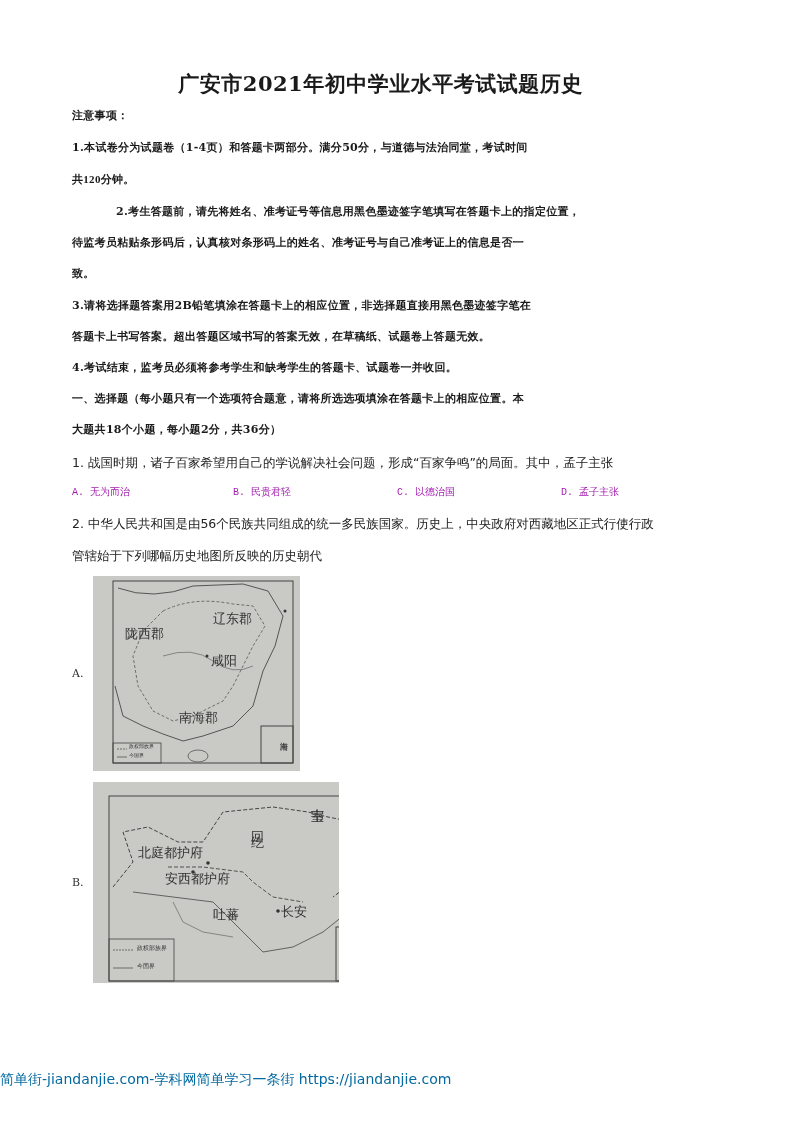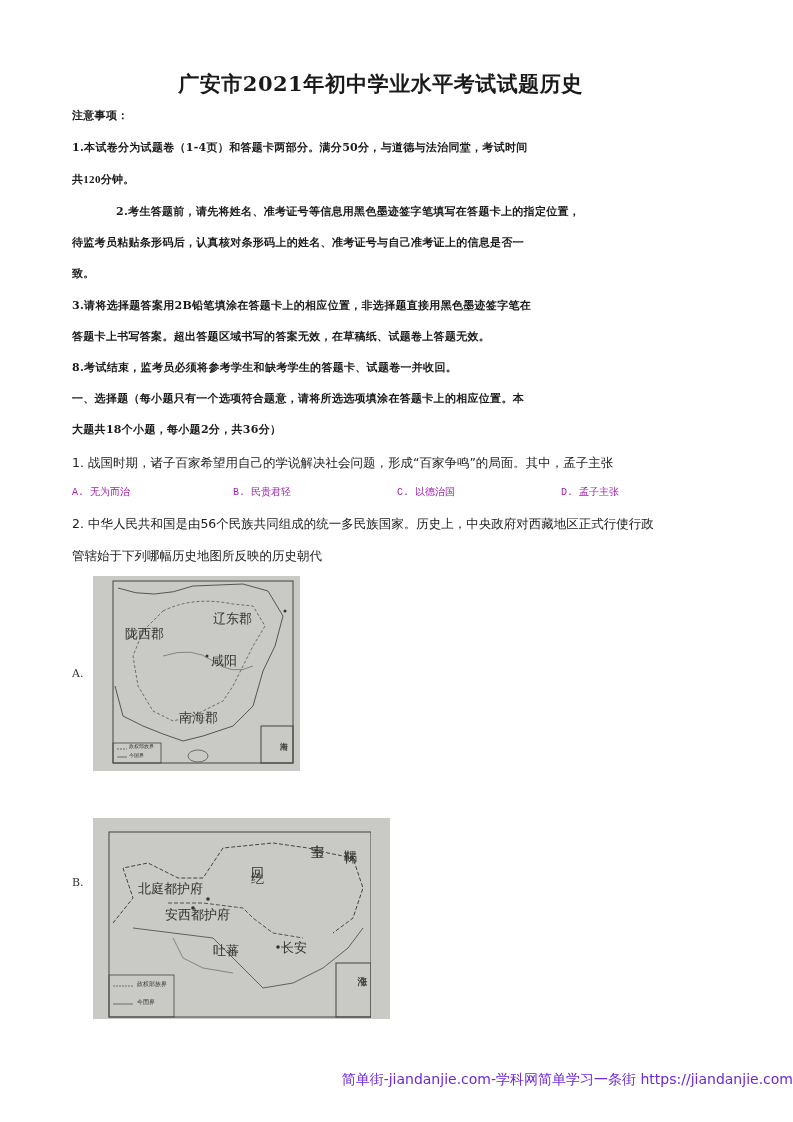--- a/index.html
+++ b/index.html
@@ -7,37 +7,37 @@
          font-family: "DejaVu Serif", "Liberation Serif", serif; color: #1a1a1a; }
   .title { position: absolute; top: 70px; left: 0; width: 761px; text-align: center;
            font-size: 21px; font-weight: bold; letter-spacing: 0.5px; }
   .line { position: absolute; left: 72px; font-size: 11px; font-weight: bold; white-space: nowrap; letter-spacing: 0.3px; }
   .q { position: absolute; left: 72px; font-size: 12.5px; white-space: nowrap; font-family: "DejaVu Sans", "Liberation Sans", sans-serif; color: #222; }
   .opt { position: absolute; font-size: 10px; font-family: Liberation Mono, monospace; color: #a21caf; white-space: nowrap; }
   .optlabel { position: absolute; font-size: 11px; font-family: "DejaVu Serif", serif; color: #333; }
   .map { position: absolute; background: #c9c9c5; overflow: hidden; }
   .map svg { position: absolute; left: 0; top: 0; }
   .maplabel { position: absolute; font-family: "DejaVu Serif", serif; color: #333; font-size: 13px; white-space: nowrap; }
-  .footer { position: absolute; top: 1071px; left: 0; width: 793px; text-align: right;
-            font-family: "DejaVu Sans", "Liberation Sans", sans-serif; font-size: 14px; color: #6d28d9; }
+  .footer { position: absolute; top: 1071px; left: 0; width: 793px; text-align: left;
+            font-family: "DejaVu Sans", "Liberation Sans", sans-serif; font-size: 14px; color: #0369a1; }
 </style>
 </head>
 <body>
 
 <div class="title">广安市2021年初中学业水平考试试题历史</div>
 
 <div class="line" style="top:108px;">注意事项：</div>
 <div class="line" style="top:140px;">1.本试卷分为试题卷（1-4页）和答题卡两部分。满分50分，与道德与法治同堂，考试时间</div>
 <div class="line" style="top:172px;font-family:Liberation Serif, serif;">共120分钟。</div>
 <div class="line" style="top:204px;margin-left:44px;">2.考生答题前，请先将姓名、准考证号等信息用黑色墨迹签字笔填写在答题卡上的指定位置，</div>
 <div class="line" style="top:235px;">待监考员粘贴条形码后，认真核对条形码上的姓名、准考证号与自己准考证上的信息是否一</div>
 <div class="line" style="top:266px;">致。</div>
 <div class="line" style="top:298px;">3.请将选择题答案用2B铅笔填涂在答题卡上的相应位置，非选择题直接用黑色墨迹签字笔在</div>
 <div class="line" style="top:329px;">答题卡上书写答案。超出答题区域书写的答案无效，在草稿纸、试题卷上答题无效。</div>
-<div class="line" style="top:360px;">8.考试结束，监考员必须将参考学生和缺考学生的答题卡、试题卷一并收回。</div>
+<div class="line" style="top:360px;">4.考试结束，监考员必须将参考学生和缺考学生的答题卡、试题卷一并收回。</div>
 
 <div class="line" style="top:391px;">一、选择题（每小题只有一个选项符合题意，请将所选选项填涂在答题卡上的相应位置。本</div>
 <div class="line" style="top:422px;">大题共18个小题，每小题2分，共36分）</div>
 
 <div class="q" style="top:455px;">1. 战国时期，诸子百家希望用自己的学说解决社会问题，形成“百家争鸣”的局面。其中，孟子主张</div>
 <div class="opt" style="top:485px; left:72px;">A. 无为而治</div>
 <div class="opt" style="top:485px; left:233px;">B. 民贵君轻</div>
 <div class="opt" style="top:485px; left:397px;">C. 以德治国</div>
 <div class="opt" style="top:485px; left:561px;">D. 孟子主张</div>
 
@@ -62,21 +62,21 @@
   <span class="maplabel" style="left:32px; top:49px;">陇西郡</span>
   <span class="maplabel" style="left:120px; top:34px;text-align:right;">辽东郡</span>
   <span class="maplabel" style="left:70px; top:76px;margin-left:48px;">咸阳</span>
   <span class="maplabel" style="left:86px; top:133px;">南海郡</span>
   <span class="maplabel" style="left:36px; top:167px; font-size:5px;">政权部族界</span>
   <span class="maplabel" style="left:36px; top:176px; font-size:5px;">今国界</span>
   <span class="maplabel" style="left:184px; top:160px; font-size:8px; writing-mode:vertical-rl;">南海</span>
 </div>
 
 <div class="optlabel" style="top:876px; left:72px;">B.</div>
-<div class="map" style="left:93px; top:818px; width:297px; height:201px;">
+<div class="map" style="left:93px; top:782px; width:230px; height:201px;padding-left:16px;">
   <svg width="278" height="201" viewBox="0 0 278 201">
     <rect x="16" y="14" width="262" height="185" fill="none" stroke="#444" stroke-width="1"></rect>
     <path d="M20 105 L40 80 L30 50 L55 45 L85 60 L110 60 L130 30 L180 25 L215 30 L235 35 L260 40 L270 70 L260 100 L240 115" fill="none" stroke="#444" stroke-width="1" stroke-dasharray="4,2"></path>
     <path d="M75 85 L110 85 L150 90 L160 100 L180 115 L210 120" fill="none" stroke="#444" stroke-width="0.9" stroke-dasharray="4,2"></path>
     <path d="M40 110 L80 115 L120 120 L150 150 L170 170 L200 165 L230 150 L255 130 L270 110" fill="none" stroke="#555" stroke-width="0.9"></path>
     <path d="M80 120 L90 140 L110 150 L140 155" fill="none" stroke="#666" stroke-width="0.7"></path>
     <rect x="16" y="157" width="65" height="42" fill="none" stroke="#444" stroke-width="0.8"></rect>
     <line x1="20" y1="168" x2="40" y2="168" stroke="#444" stroke-width="0.7" stroke-dasharray="2,1"></line>
     <line x1="20" y1="186" x2="40" y2="186" stroke="#444" stroke-width="0.7"></line>
     <rect x="243" y="145" width="35" height="54" fill="none" stroke="#444" stroke-width="1"></rect>

